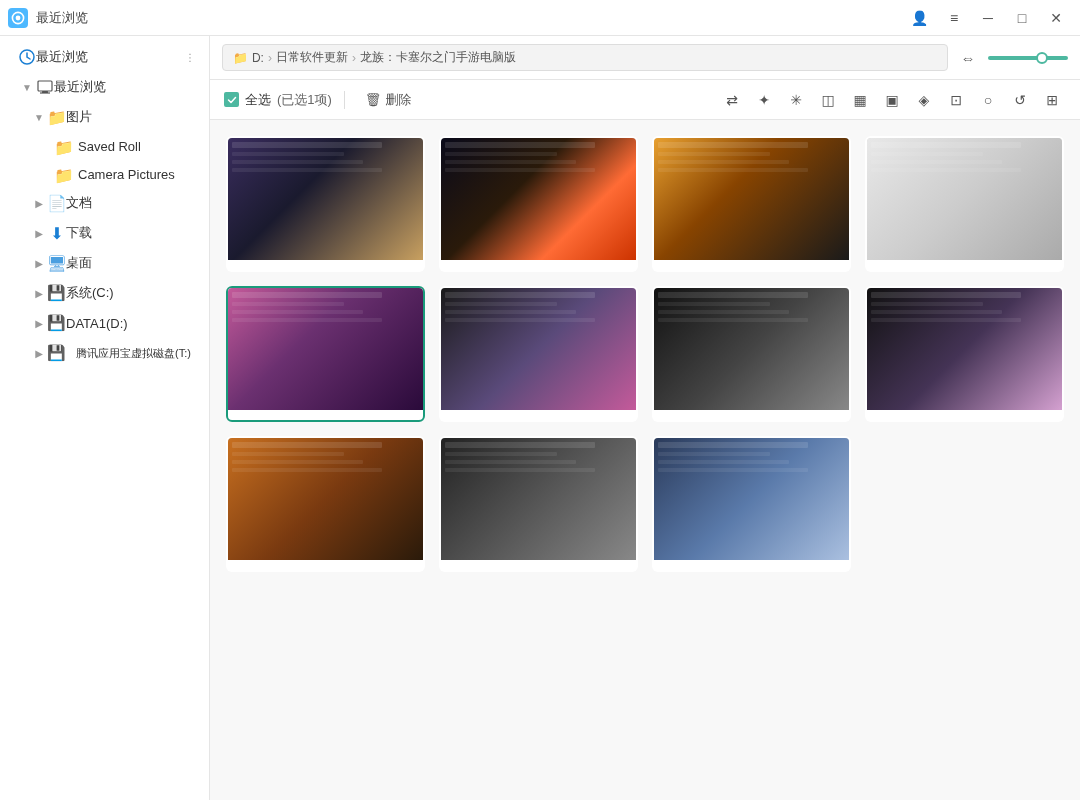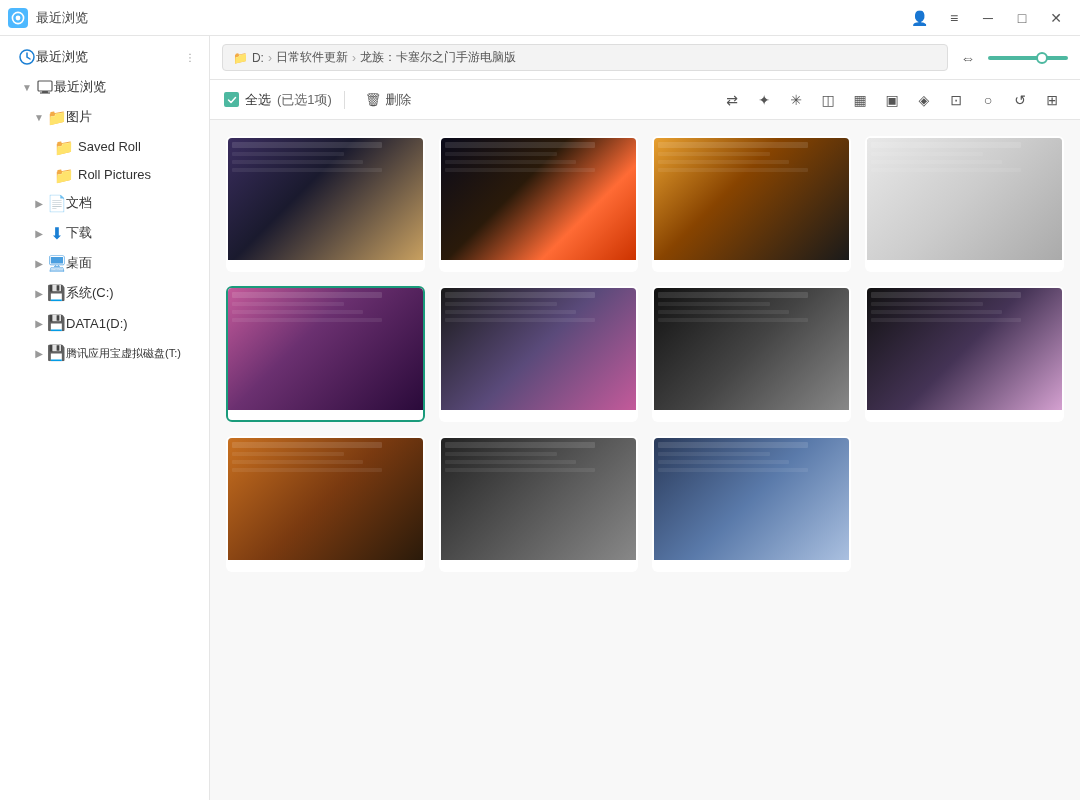--- a/index.html
+++ b/index.html
@@ -188,21 +188,21 @@
       <span class="label">图片</span>
     </div>
 
     <div class="sidebar-subitem" style="padding-left:50px;">
       <span class="folder-icon folder-yellow">📁</span>
       <span>Saved Roll</span>
     </div>
 
     <div class="sidebar-subitem" style="padding-left:50px;">
       <span class="folder-icon folder-yellow">📁</span>
-      <span>Roll Pictures</span>
+      <span>Camera Pictures</span>
     </div>
 
     <div class="sidebar-item" style="padding-left:26px;">
       <span class="icon" style="font-size:10px;color:#999;">▶</span>
       <span class="icon" style="font-size:16px;color:#5b9bd5;">📄</span>
       <span class="label">文档</span>
     </div>
 
     <div class="sidebar-item" style="padding-left:26px;">
       <span class="icon" style="font-size:10px;color:#999;">▶</span>
@@ -224,21 +224,21 @@
 
     <div class="sidebar-item" style="padding-left:26px;">
       <span class="icon" style="font-size:10px;color:#999;">▶</span>
       <span class="icon" style="font-size:15px;">💾</span>
       <span class="label">DATA1(D:)</span>
     </div>
 
     <div class="sidebar-item" style="padding-left:26px;">
       <span class="icon" style="font-size:10px;color:#999;">▶</span>
       <span class="icon" style="font-size:15px;">💾</span>
-      <span class="label" style="font-size:11px;">腾讯应用宝虚拟磁盘(T:)</span>
+      <span class="label" style="font-size:11px;margin-left:10px;">腾讯应用宝虚拟磁盘(T:)</span>
     </div>
   </div>
 
   <div class="content">
 
     <div class="toolbar">
       <div class="breadcrumb-bar">
         <span style="color:#f0b429;">📁</span>
         <span>D:</span>
         <span class="breadcrumb-sep">›</span>

